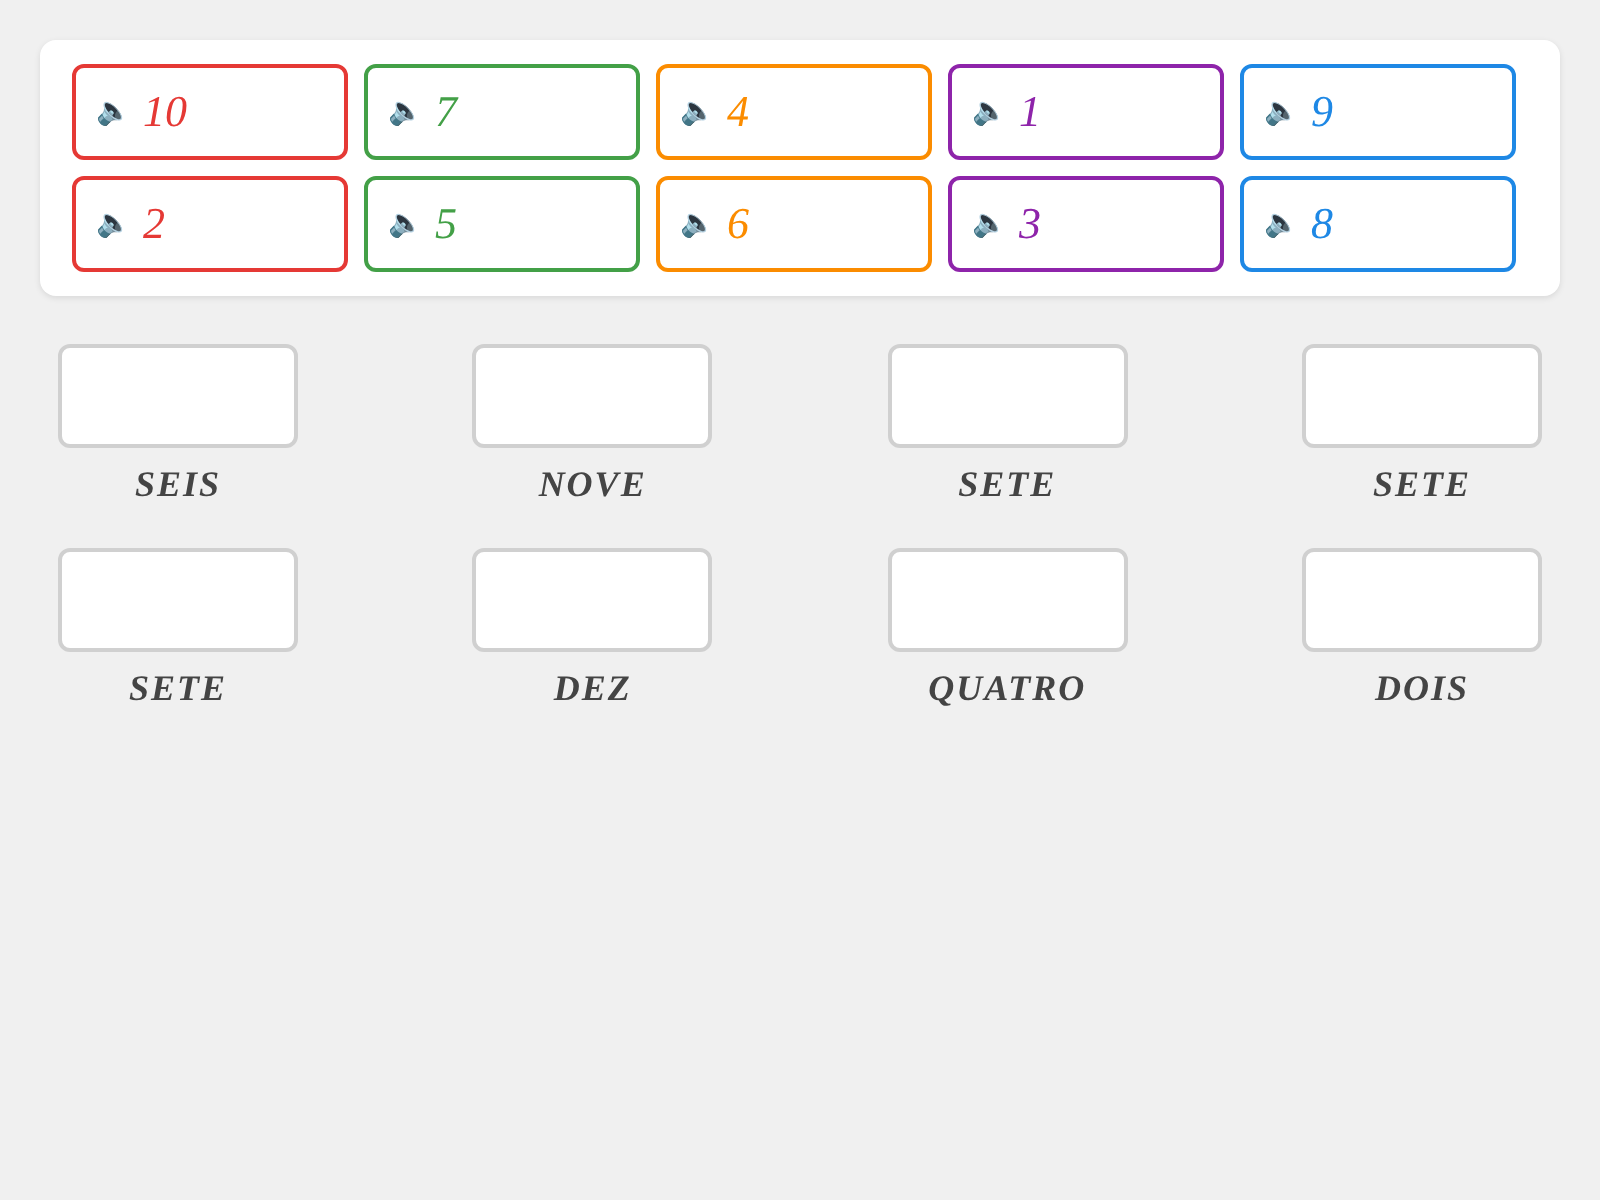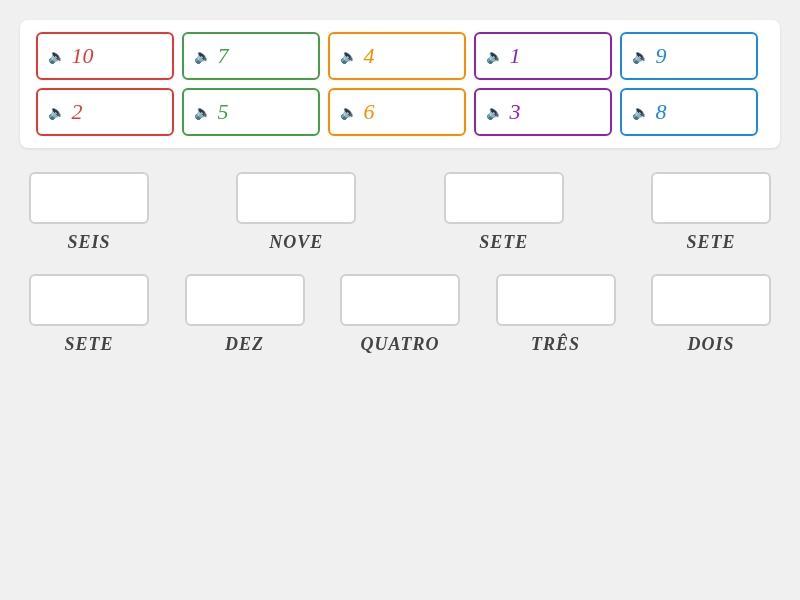--- a/index.html
+++ b/index.html
@@ -181,20 +181,16 @@
       <div class="match-item">
         <div class="drop-zone"></div>
         <span class="word-label">DEZ</span>
       </div>
       <div class="match-item">
         <div class="drop-zone"></div>
         <span class="word-label">QUATRO</span>
       </div>
       <div class="match-item">
         <div class="drop-zone"></div>
-        <span class="word-label">TRÊS</span>
-      </div>
-      <div class="match-item">
-        <div class="drop-zone"></div>
         <span class="word-label">DOIS</span>
       </div>
     </div>
 </div>
 
 </body></html>

